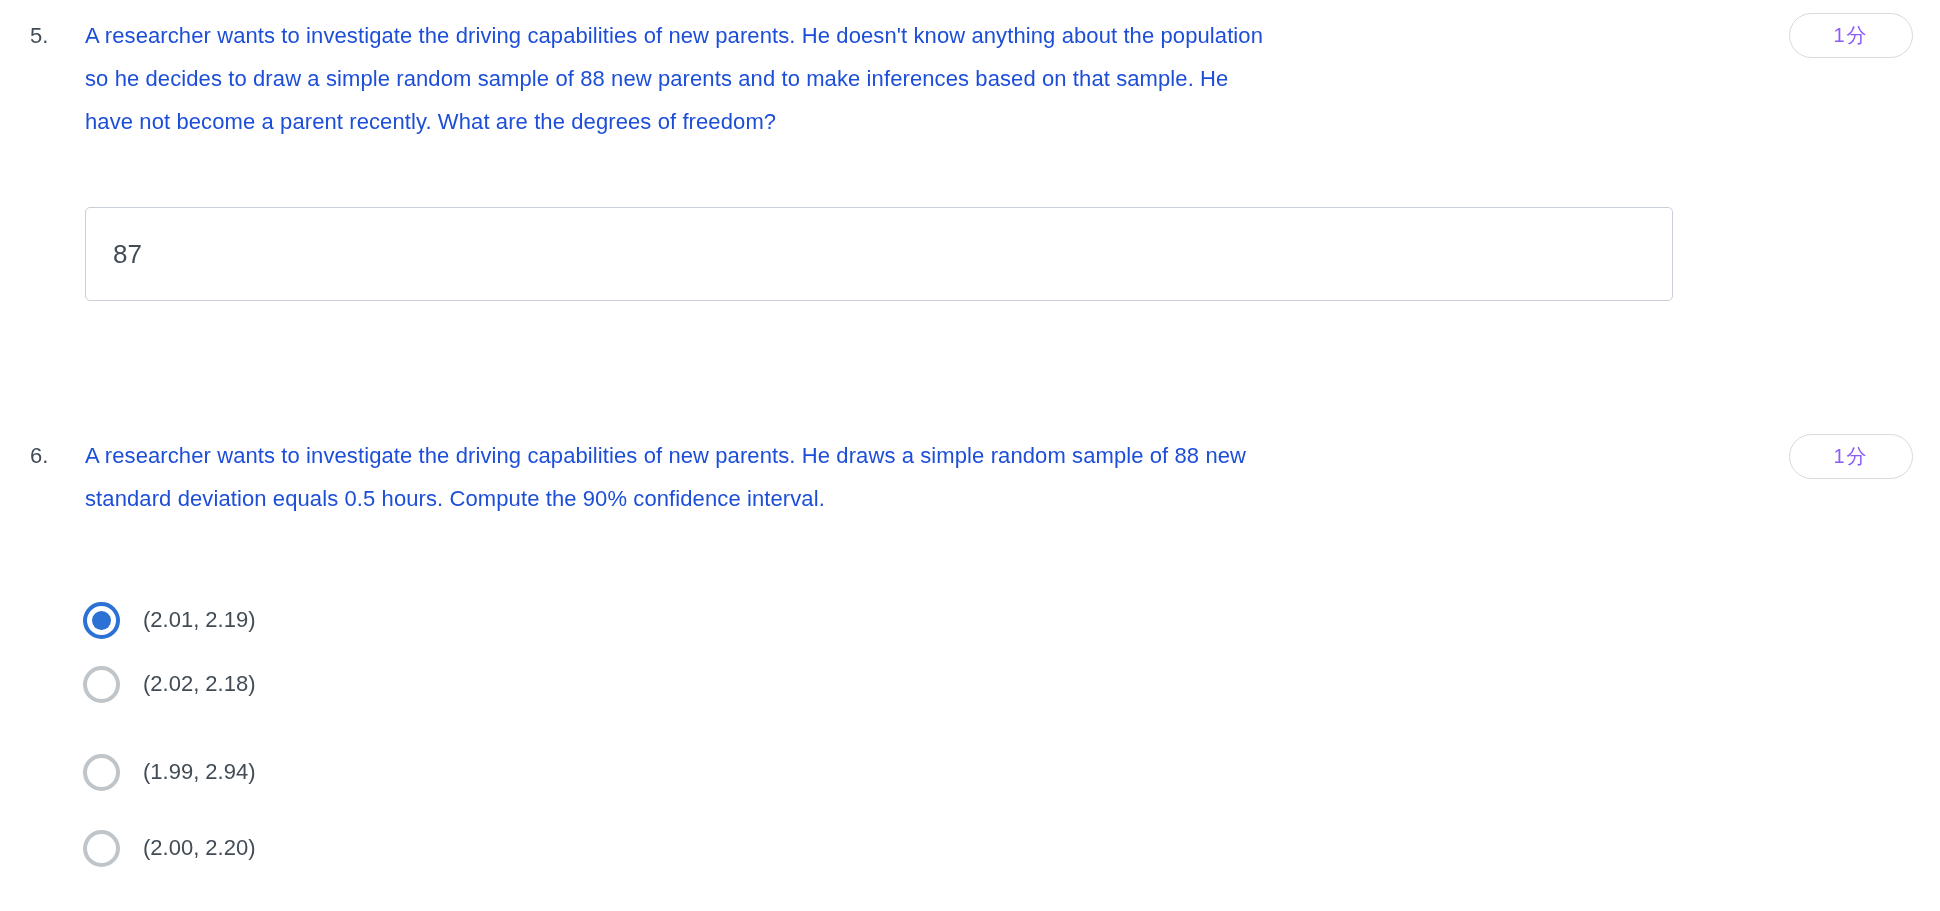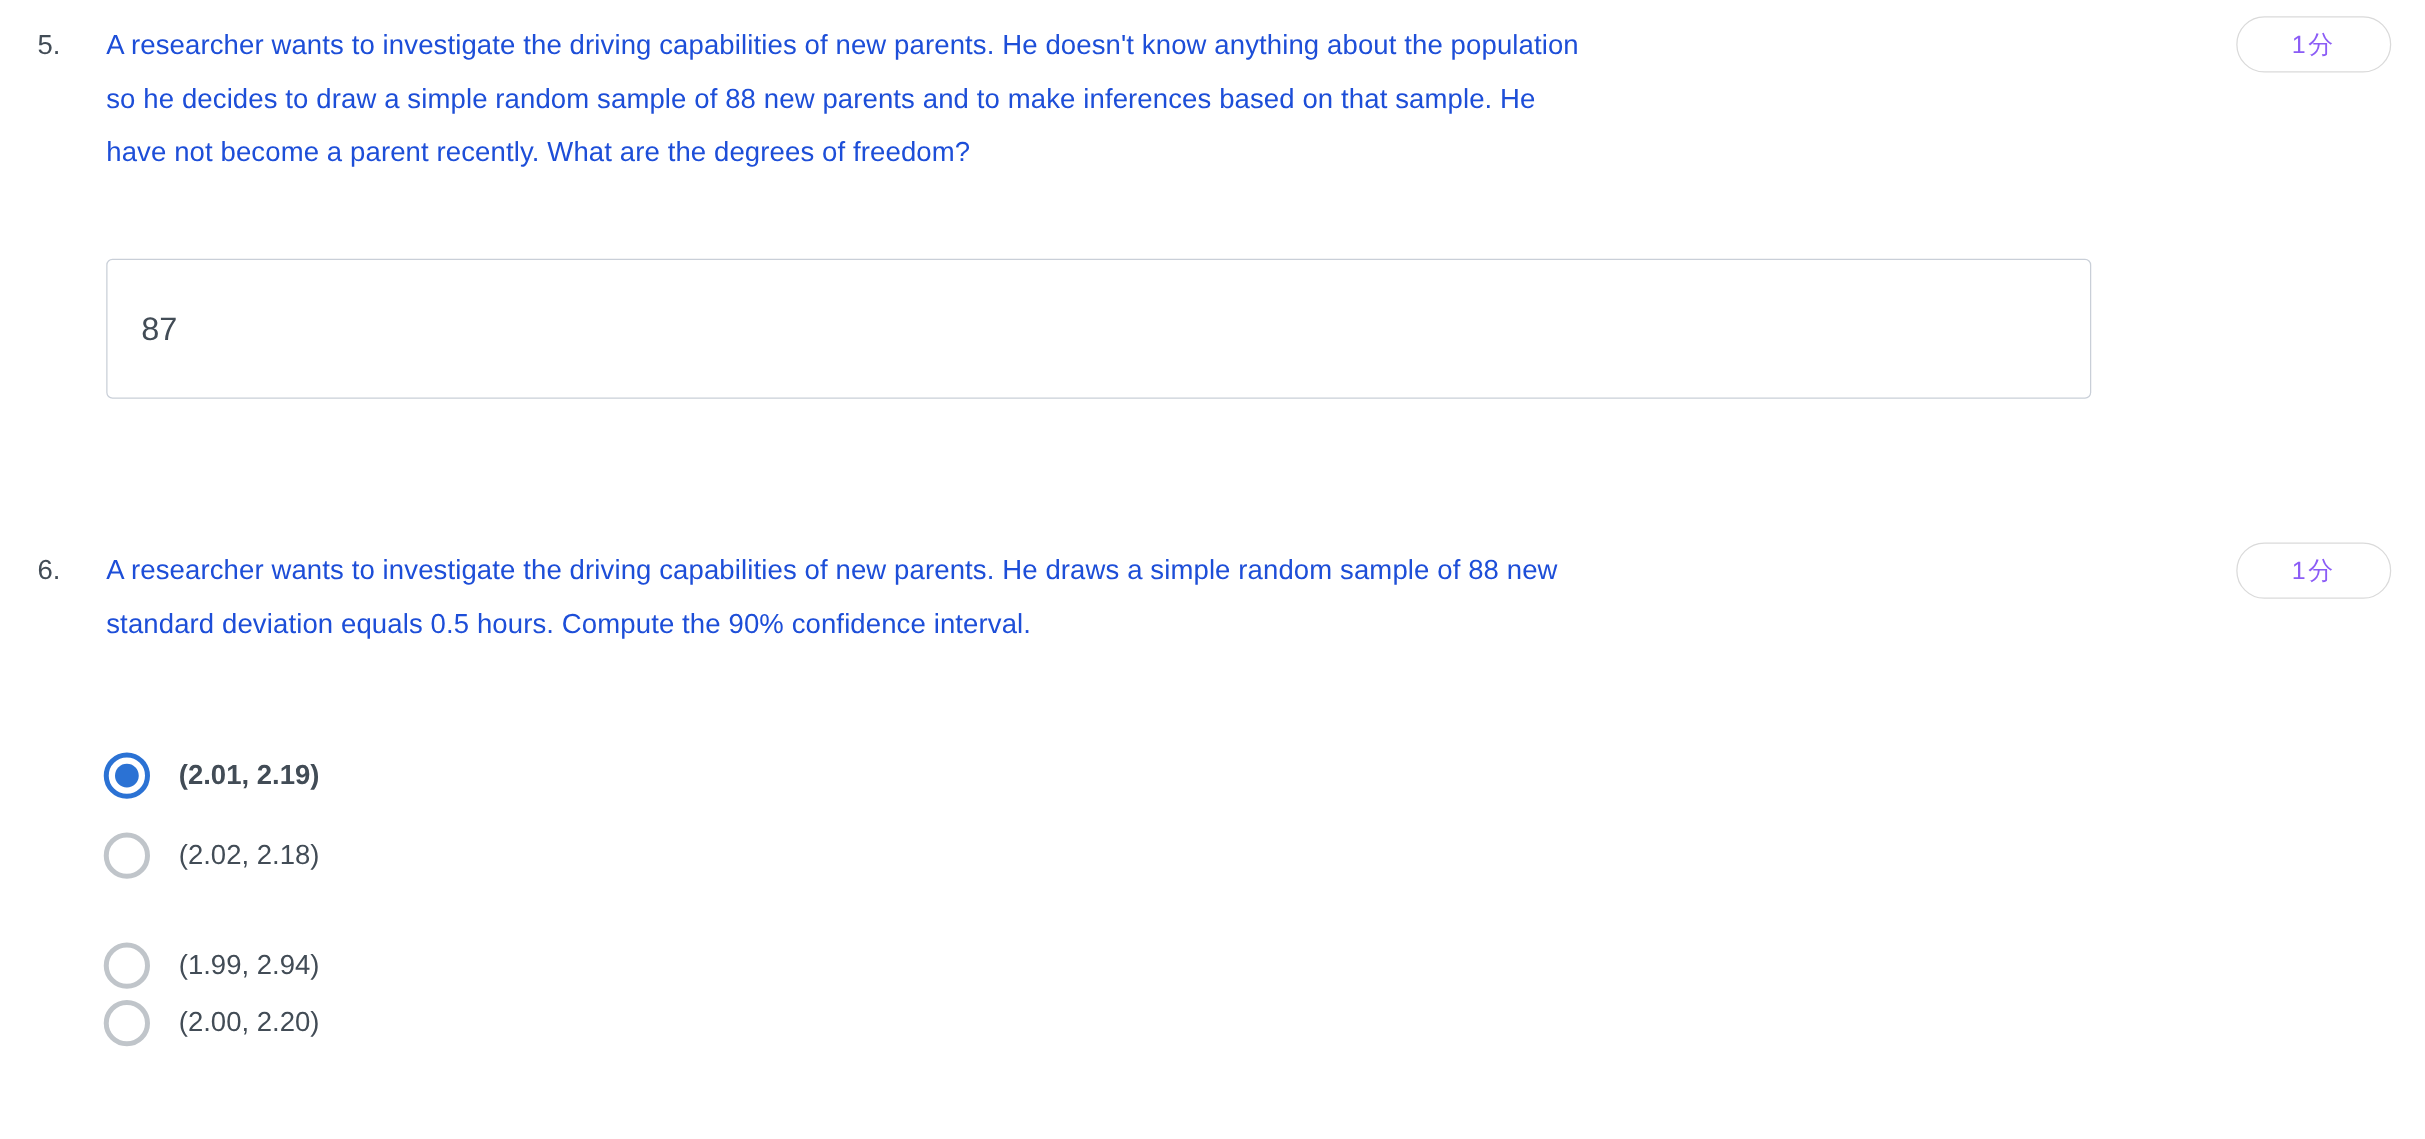--- a/index.html
+++ b/index.html
@@ -20,21 +20,21 @@
     letter-spacing:0.1px;
   }
   .points-badge{
     position:absolute;left:1789px;width:124px;height:45px;
     border:1px solid #dadada;border-radius:23px;background:#ffffff;
     display:flex;align-items:center;justify-content:center;
     font-size:20px;color:#8b5cf6;letter-spacing:2px;
     box-sizing:border-box;
   }
   .answer-input{
-    position:absolute;left:85px;top:207px;width:1588px;height:112px;
+    position:absolute;left:85px;top:207px;width:1588px;height:94px;
     border:1px solid #c9cfd8;border-radius:5px;background:#ffffff;
     box-sizing:border-box;
     padding:0 0 0 27px;
     font-family:"Liberation Sans", sans-serif;
     font-size:26px;color:#424c56;
     outline:none;
   }
   .option-row{
     position:absolute;left:83px;height:38px;
     display:flex;align-items:center;
@@ -51,24 +51,24 @@
     width:19px;height:19px;border-radius:50%;background:#2b72d4;
   }
   .option-label{
     margin-left:23px;font-size:22px;color:#424c56;white-space:nowrap;
   }
   
   #q5-number,#q5-text{top:14px;}
   #q5-badge{top:13px;}
   #q6-number,#q6-text{top:434px;}
   #q6-badge{top:434px;}
-  #opt-0{top:601px;font-weight:bold;}
+  #opt-0{top:601px;}
   #opt-1{top:665px;text-align:center;}
   #opt-2{top:753px;}
-  #opt-3{top:799px;align-items:center;}
+  #opt-3{top:829px;align-items:center;}
 </style>
 </head>
 <body>
 
 <div>
   <div id="q5-number" class="question-number">5.</div>
 
   <div id="q5-text" class="question-text">
     <div>A researcher wants to investigate the driving capabilities of new parents. He doesn't know anything about the population</div>
     <div>so he decides to draw a simple random sample of 88 new parents and to make inferences based on that sample. He</div>

